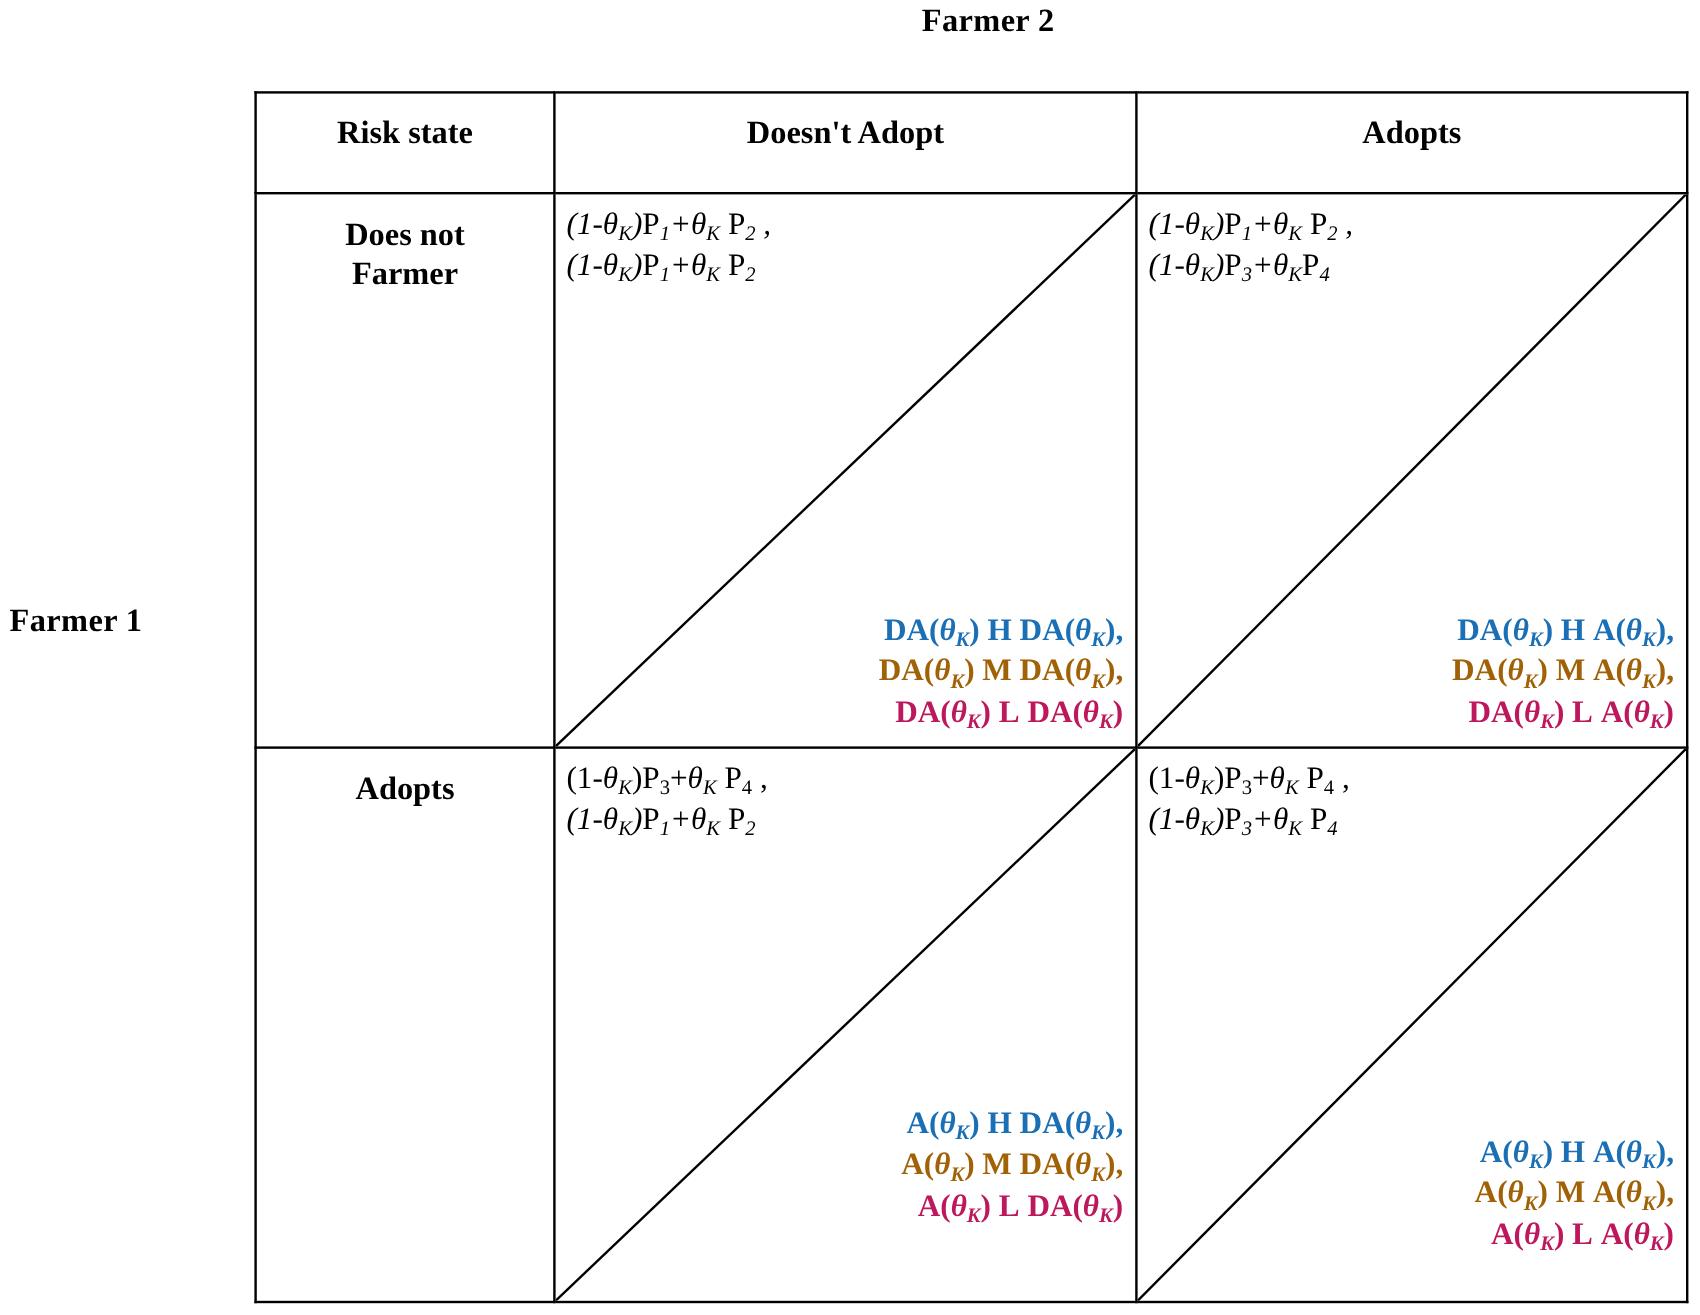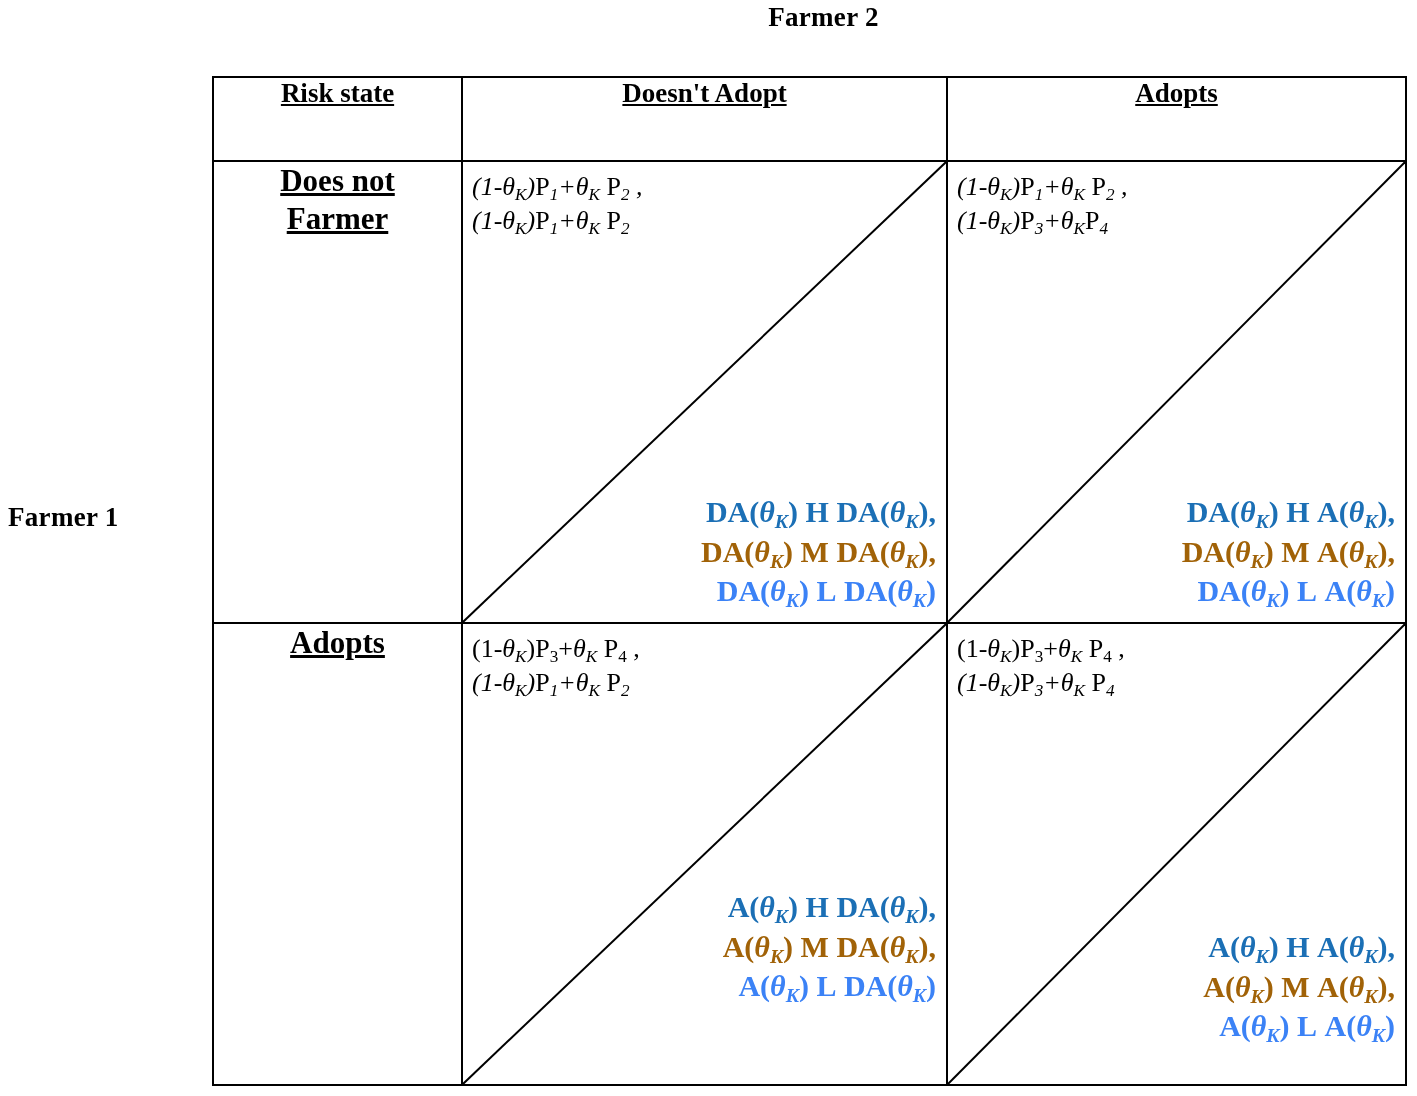--- a/index.html
+++ b/index.html
@@ -47,42 +47,41 @@
     width: 1193px;
     height: 1009px;
     border: 2px solid #000;
     box-sizing: border-box;
     border-collapse: collapse;
     table-layout: fixed;
   }
   #matrix td {
     border: 2px solid #000;
     box-sizing: border-box;
-    padding: 0;
+    padding: 17px;
     vertical-align: top;
     position: relative;
-    text-decoration: underline;
   }
   .col-risk   { width: 249px; }
   .col-mid    { width: 485px; }
   .col-right  { width: 459px; }
 
   
   .hdr-row td {
     height: 84px;
     text-align: center;
     vertical-align: middle;
     font-size: 27px;
     font-weight: bold;
   }
 
   
   .rowlabel {
     text-align: center;
-    font-size: 31px;
+    font-size: 27px;
     font-weight: bold;
     padding-top: 9px;
     line-height: 1.24;
   }
 
   
   .payoff { height: 462px; margin-top: 39px; }
   .payoff .diag {
     position: absolute;
     inset: 0;
@@ -98,32 +97,32 @@
     font-size: 26px;
     line-height: 1.30;
     white-space: nowrap;
     z-index: 2;
   }
   .payoff .strategies {
     position: absolute;
     right: 10px;
     bottom: 11px;
     text-align: right;
-    font-size: 30px;
+    font-size: 26px;
     font-weight: bold;
     line-height: 1.32;
     white-space: nowrap;
     z-index: 2;
   }
-  .payoff.tall-bottom .strategies { bottom: 78px; }
+  .payoff.tall-bottom .strategies { bottom: 62px; }
   .payoff.br .strategies { bottom: 38px; }
 
   .s-h { color: #1B6FB5; }
   .s-m { color: #a16207; }
-  .s-l { color: #3b82f6; }
+  .s-l { color: #be185d; }
 
   
   .it   { font-style: italic; }
   .up   { font-style: normal; }
   .th   { font-style: italic; font-family: "Liberation Serif","DejaVu Serif",serif; }
   sub {
     font-size: 0.66em;
     vertical-align: baseline;
     position: relative;
     top: 0.30em;

